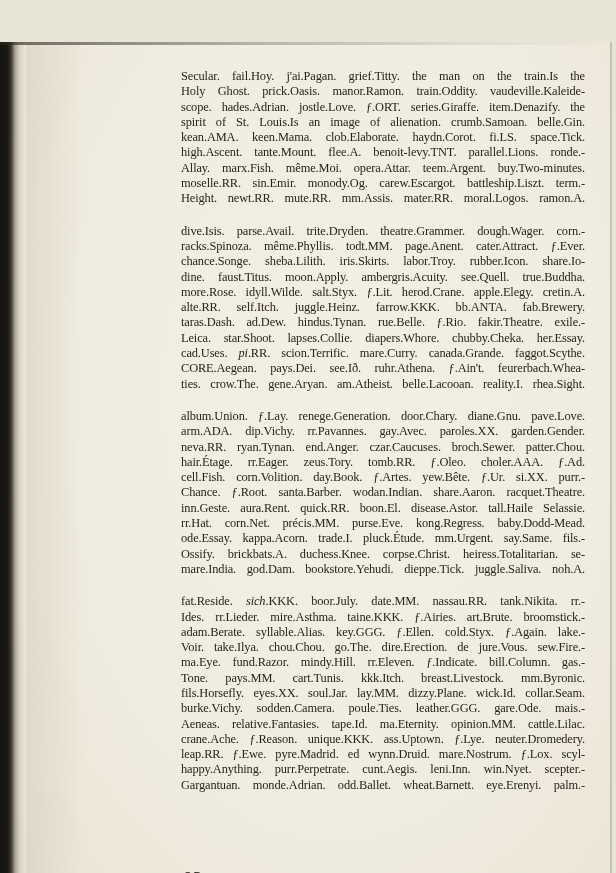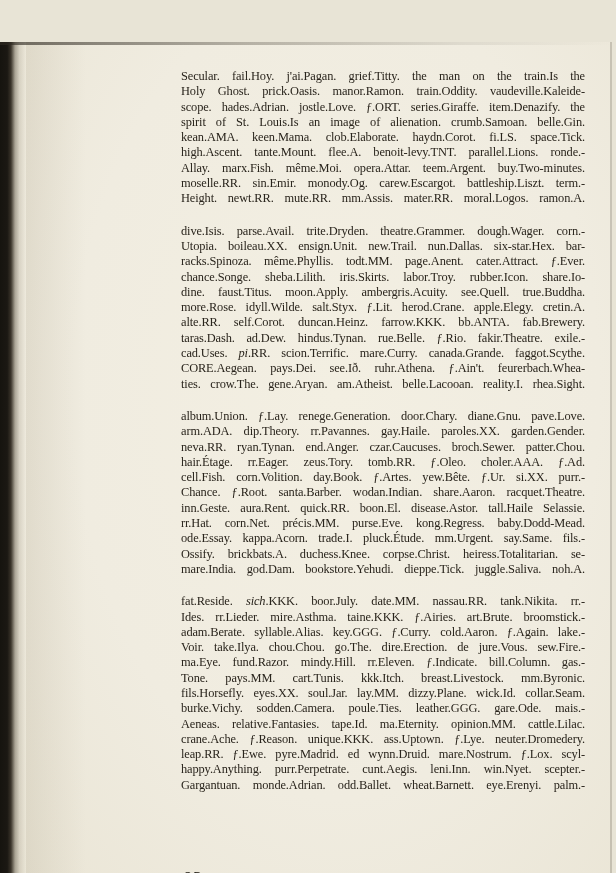--- a/index.html
+++ b/index.html
@@ -81,48 +81,48 @@
         <div class="line">scope. hades.Adrian. jostle.Love. ƒ.ORT. series.Giraffe. item.Denazify. the</div>
         <div class="line">spirit of St. Louis.Is an image of alienation. crumb.Samoan. belle.Gin.</div>
         <div class="line">kean.AMA. keen.Mama. clob.Elaborate. haydn.Corot. fi.LS. space.Tick.</div>
         <div class="line">high.Ascent. tante.Mount. flee.A. benoit-levy.TNT. parallel.Lions. ronde.-</div>
         <div class="line">Allay. marx.Fish. même.Moi. opera.Attar. teem.Argent. buy.Two-minutes.</div>
         <div class="line">moselle.RR. sin.Emir. monody.Og. carew.Escargot. battleship.Liszt. term.-</div>
         <div class="line">Height. newt.RR. mute.RR. mm.Assis. mater.RR. moral.Logos. ramon.A.</div>
       </div>
     <div class="paragraph">
         <div class="line">dive.Isis. parse.Avail. trite.Dryden. theatre.Grammer. dough.Wager. corn.-</div>
-        <div class="line">Utopia. boileau.XX. ensign.Unit. new.Trail. nun.Dallas. six-star.Hex. bar-</div>
         <div class="line">racks.Spinoza. même.Phyllis. todt.MM. page.Anent. cater.Attract. ƒ.Ever.</div>
         <div class="line">chance.Songe. sheba.Lilith. iris.Skirts. labor.Troy. rubber.Icon. share.Io-</div>
         <div class="line">dine. faust.Titus. moon.Apply. ambergris.Acuity. see.Quell. true.Buddha.</div>
         <div class="line">more.Rose. idyll.Wilde. salt.Styx. ƒ.Lit. herod.Crane. apple.Elegy. cretin.A.</div>
-        <div class="line">alte.RR. self.Corot. duncan.Heinz. farrow.KKK. bb.ANTA. fab.Brewery.</div>
+        <div class="line">alte.RR. self.Itch. juggle.Heinz. farrow.KKK. bb.ANTA. fab.Brewery.</div>
         <div class="line">taras.Dash. ad.Dew. hindus.Tynan. rue.Belle. ƒ.Rio. fakir.Theatre. exile.-</div>
+        <div class="line">Leica. star.Shoot. lapses.Collie. diapers.Whore. chubby.Cheka. her.Essay.</div>
         <div class="line">cad.Uses. <i>pi</i>.RR. scion.Terrific. mare.Curry. canada.Grande. faggot.Scythe.</div>
         <div class="line">CORE.Aegean. pays.Dei. see.Ið. ruhr.Athena. ƒ.Ain't. feurerbach.Whea-</div>
         <div class="line">ties. crow.The. gene.Aryan. am.Atheist. belle.Lacooan. reality.I. rhea.Sight.</div>
       </div>
     <div class="paragraph">
         <div class="line">album.Union. ƒ.Lay. renege.Generation. door.Chary. diane.Gnu. pave.Love.</div>
-        <div class="line">arm.ADA. dip.Theory. rr.Pavannes. gay.Haile. paroles.XX. garden.Gender.</div>
+        <div class="line">arm.ADA. dip.Vichy. rr.Pavannes. gay.Avec. paroles.XX. garden.Gender.</div>
         <div class="line">neva.RR. ryan.Tynan. end.Anger. czar.Caucuses. broch.Sewer. patter.Chou.</div>
         <div class="line">hair.Étage. rr.Eager. zeus.Tory. tomb.RR. ƒ.Oleo. choler.AAA. ƒ.Ad.</div>
         <div class="line">cell.Fish. corn.Volition. day.Book. ƒ.Artes. yew.Bête. ƒ.Ur. si.XX. purr.-</div>
         <div class="line">Chance. ƒ.Root. santa.Barber. wodan.Indian. share.Aaron. racquet.Theatre.</div>
         <div class="line">inn.Geste. aura.Rent. quick.RR. boon.El. disease.Astor. tall.Haile Selassie.</div>
         <div class="line">rr.Hat. corn.Net. précis.MM. purse.Eve. kong.Regress. baby.Dodd-Mead.</div>
         <div class="line">ode.Essay. kappa.Acorn. trade.I. pluck.Étude. mm.Urgent. say.Same. fils.-</div>
         <div class="line">Ossify. brickbats.A. duchess.Knee. corpse.Christ. heiress.Totalitarian. se-</div>
         <div class="line">mare.India. god.Dam. bookstore.Yehudi. dieppe.Tick. juggle.Saliva. noh.A.</div>
       </div>
     <div class="paragraph">
         <div class="line">fat.Reside. <i>sich</i>.KKK. boor.July. date.MM. nassau.RR. tank.Nikita. rr.-</div>
         <div class="line">Ides. rr.Lieder. mire.Asthma. taine.KKK. ƒ.Airies. art.Brute. broomstick.-</div>
-        <div class="line">adam.Berate. syllable.Alias. key.GGG. ƒ.Curry. cold.Aaron. ƒ.Again. lake.-</div>
+        <div class="line">adam.Berate. syllable.Alias. key.GGG. ƒ.Ellen. cold.Styx. ƒ.Again. lake.-</div>
         <div class="line">Voir. take.Ilya. chou.Chou. go.The. dire.Erection. de jure.Vous. sew.Fire.-</div>
         <div class="line">ma.Eye. fund.Razor. mindy.Hill. rr.Eleven. ƒ.Indicate. bill.Column. gas.-</div>
         <div class="line">Tone. pays.MM. cart.Tunis. kkk.Itch. breast.Livestock. mm.Byronic.</div>
         <div class="line">fils.Horsefly. eyes.XX. soul.Jar. lay.MM. dizzy.Plane. wick.Id. collar.Seam.</div>
         <div class="line">burke.Vichy. sodden.Camera. poule.Ties. leather.GGG. gare.Ode. mais.-</div>
         <div class="line">Aeneas. relative.Fantasies. tape.Id. ma.Eternity. opinion.MM. cattle.Lilac.</div>
         <div class="line">crane.Ache. ƒ.Reason. unique.KKK. ass.Uptown. ƒ.Lye. neuter.Dromedery.</div>
         <div class="line">leap.RR. ƒ.Ewe. pyre.Madrid. ed wynn.Druid. mare.Nostrum. ƒ.Lox. scyl-</div>
         <div class="line">happy.Anything. purr.Perpetrate. cunt.Aegis. leni.Inn. win.Nyet. scepter.-</div>
         <div class="line">Gargantuan. monde.Adrian. odd.Ballet. wheat.Barnett. eye.Erenyi. palm.-</div>

